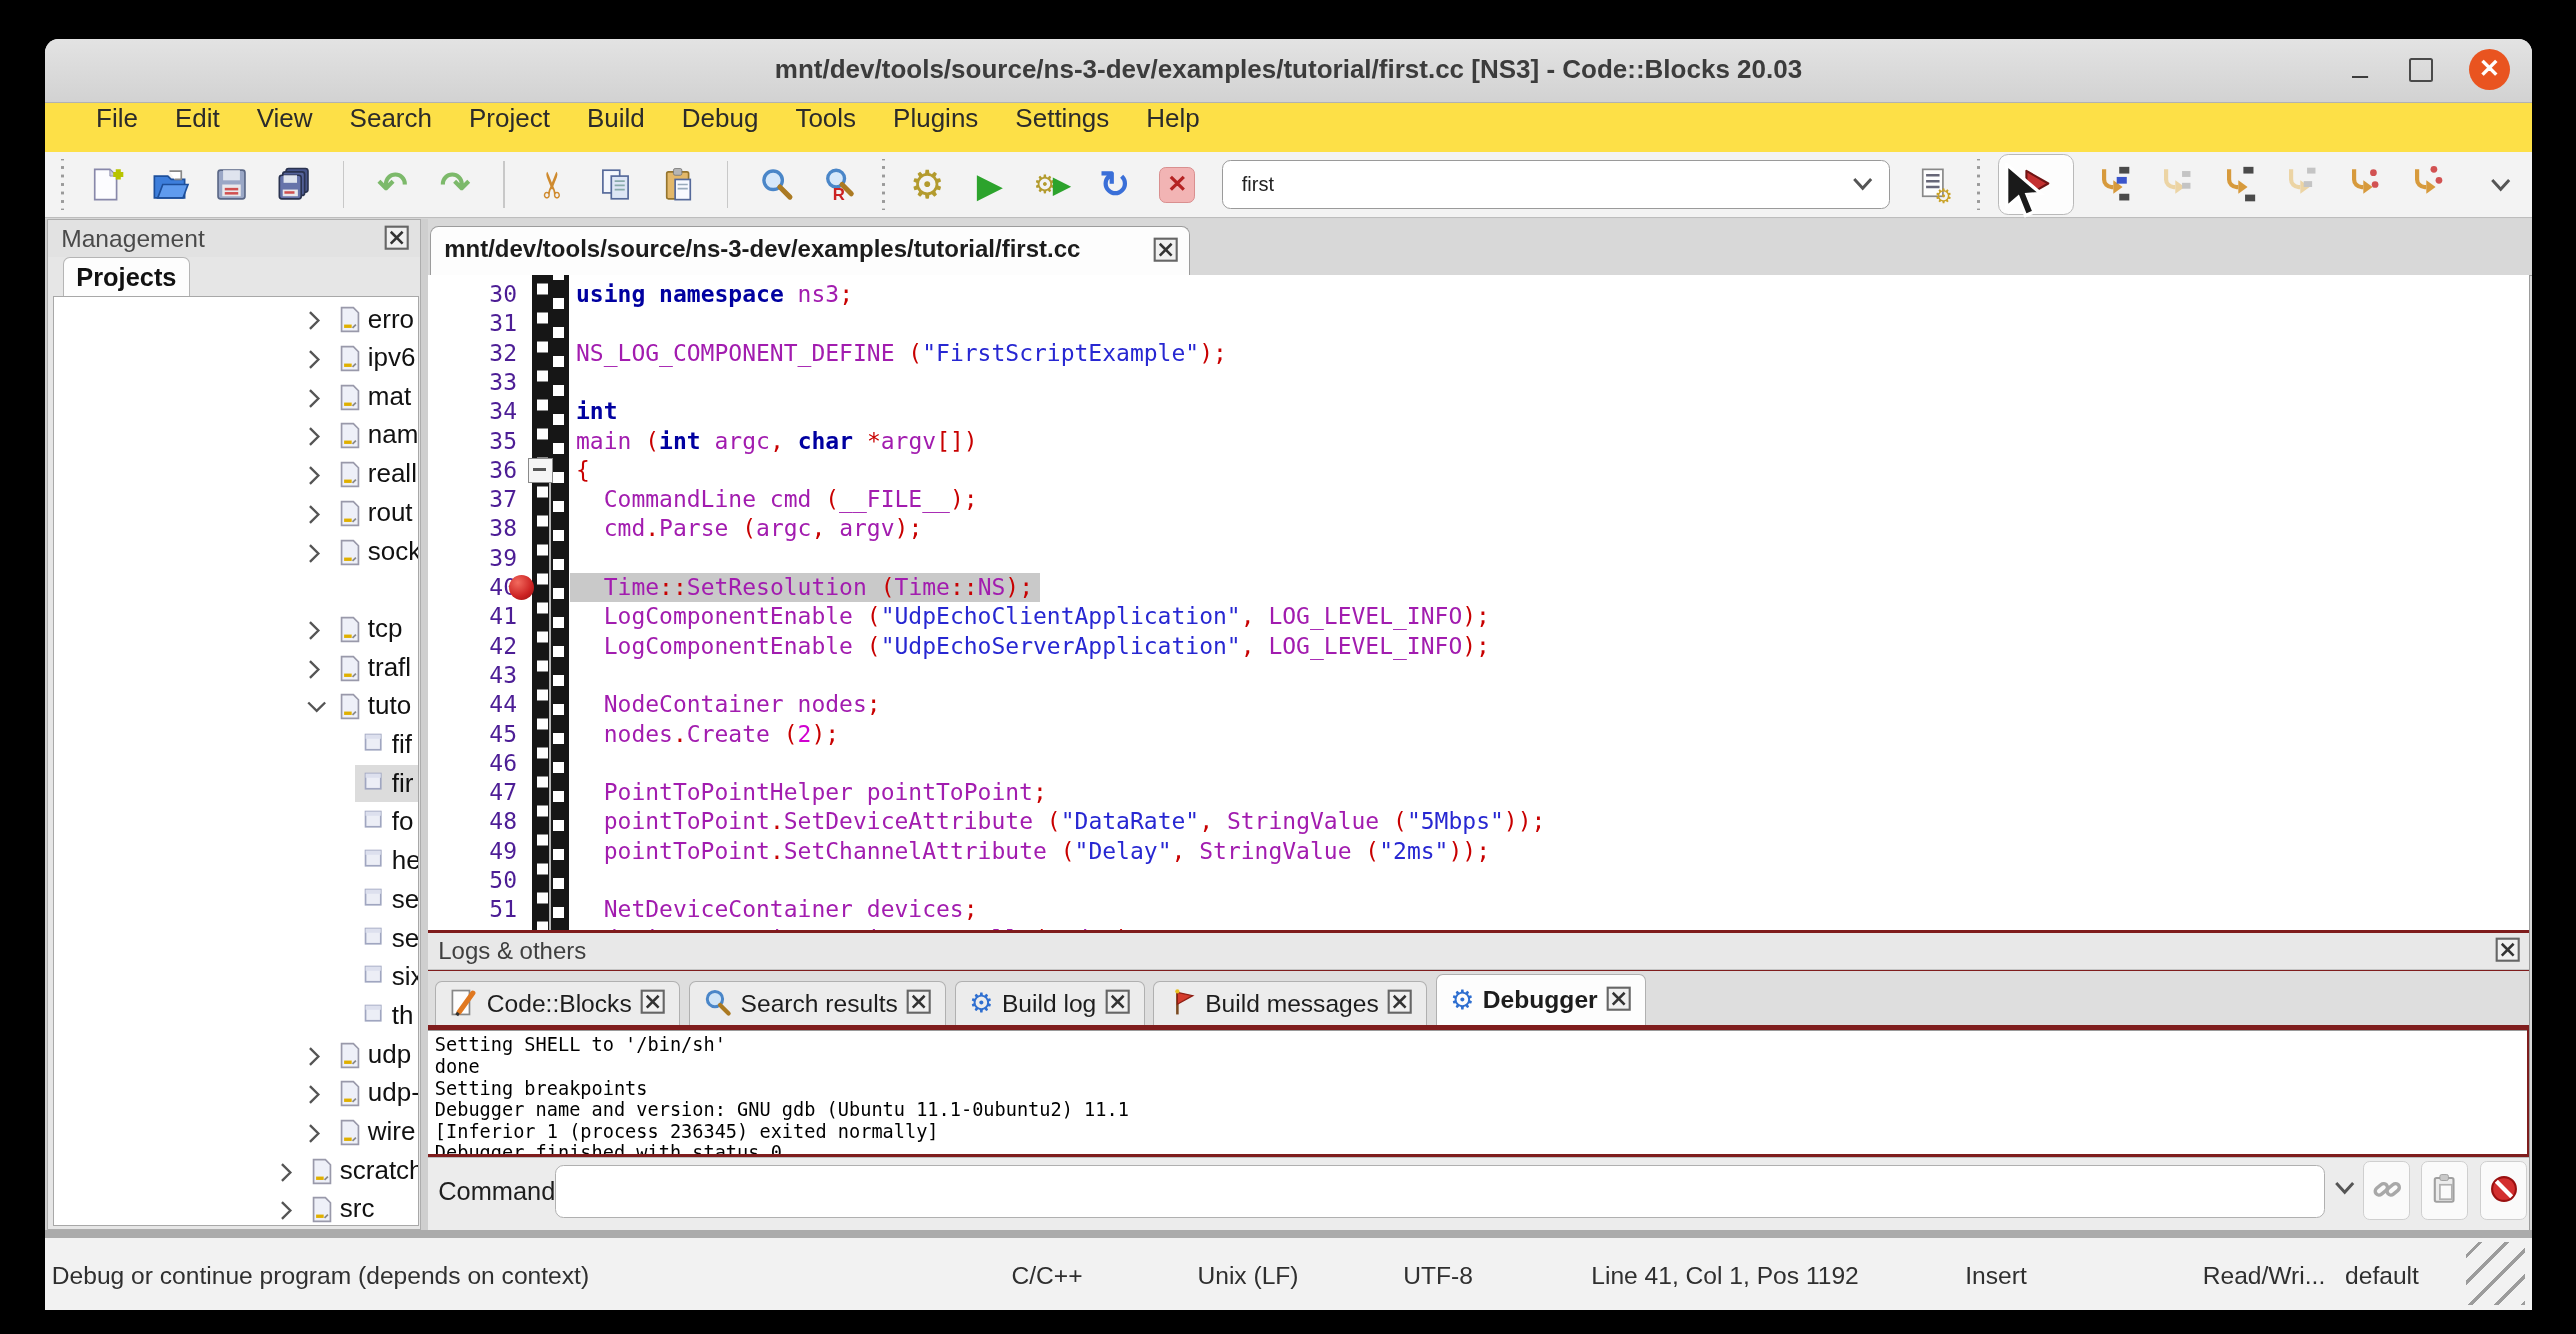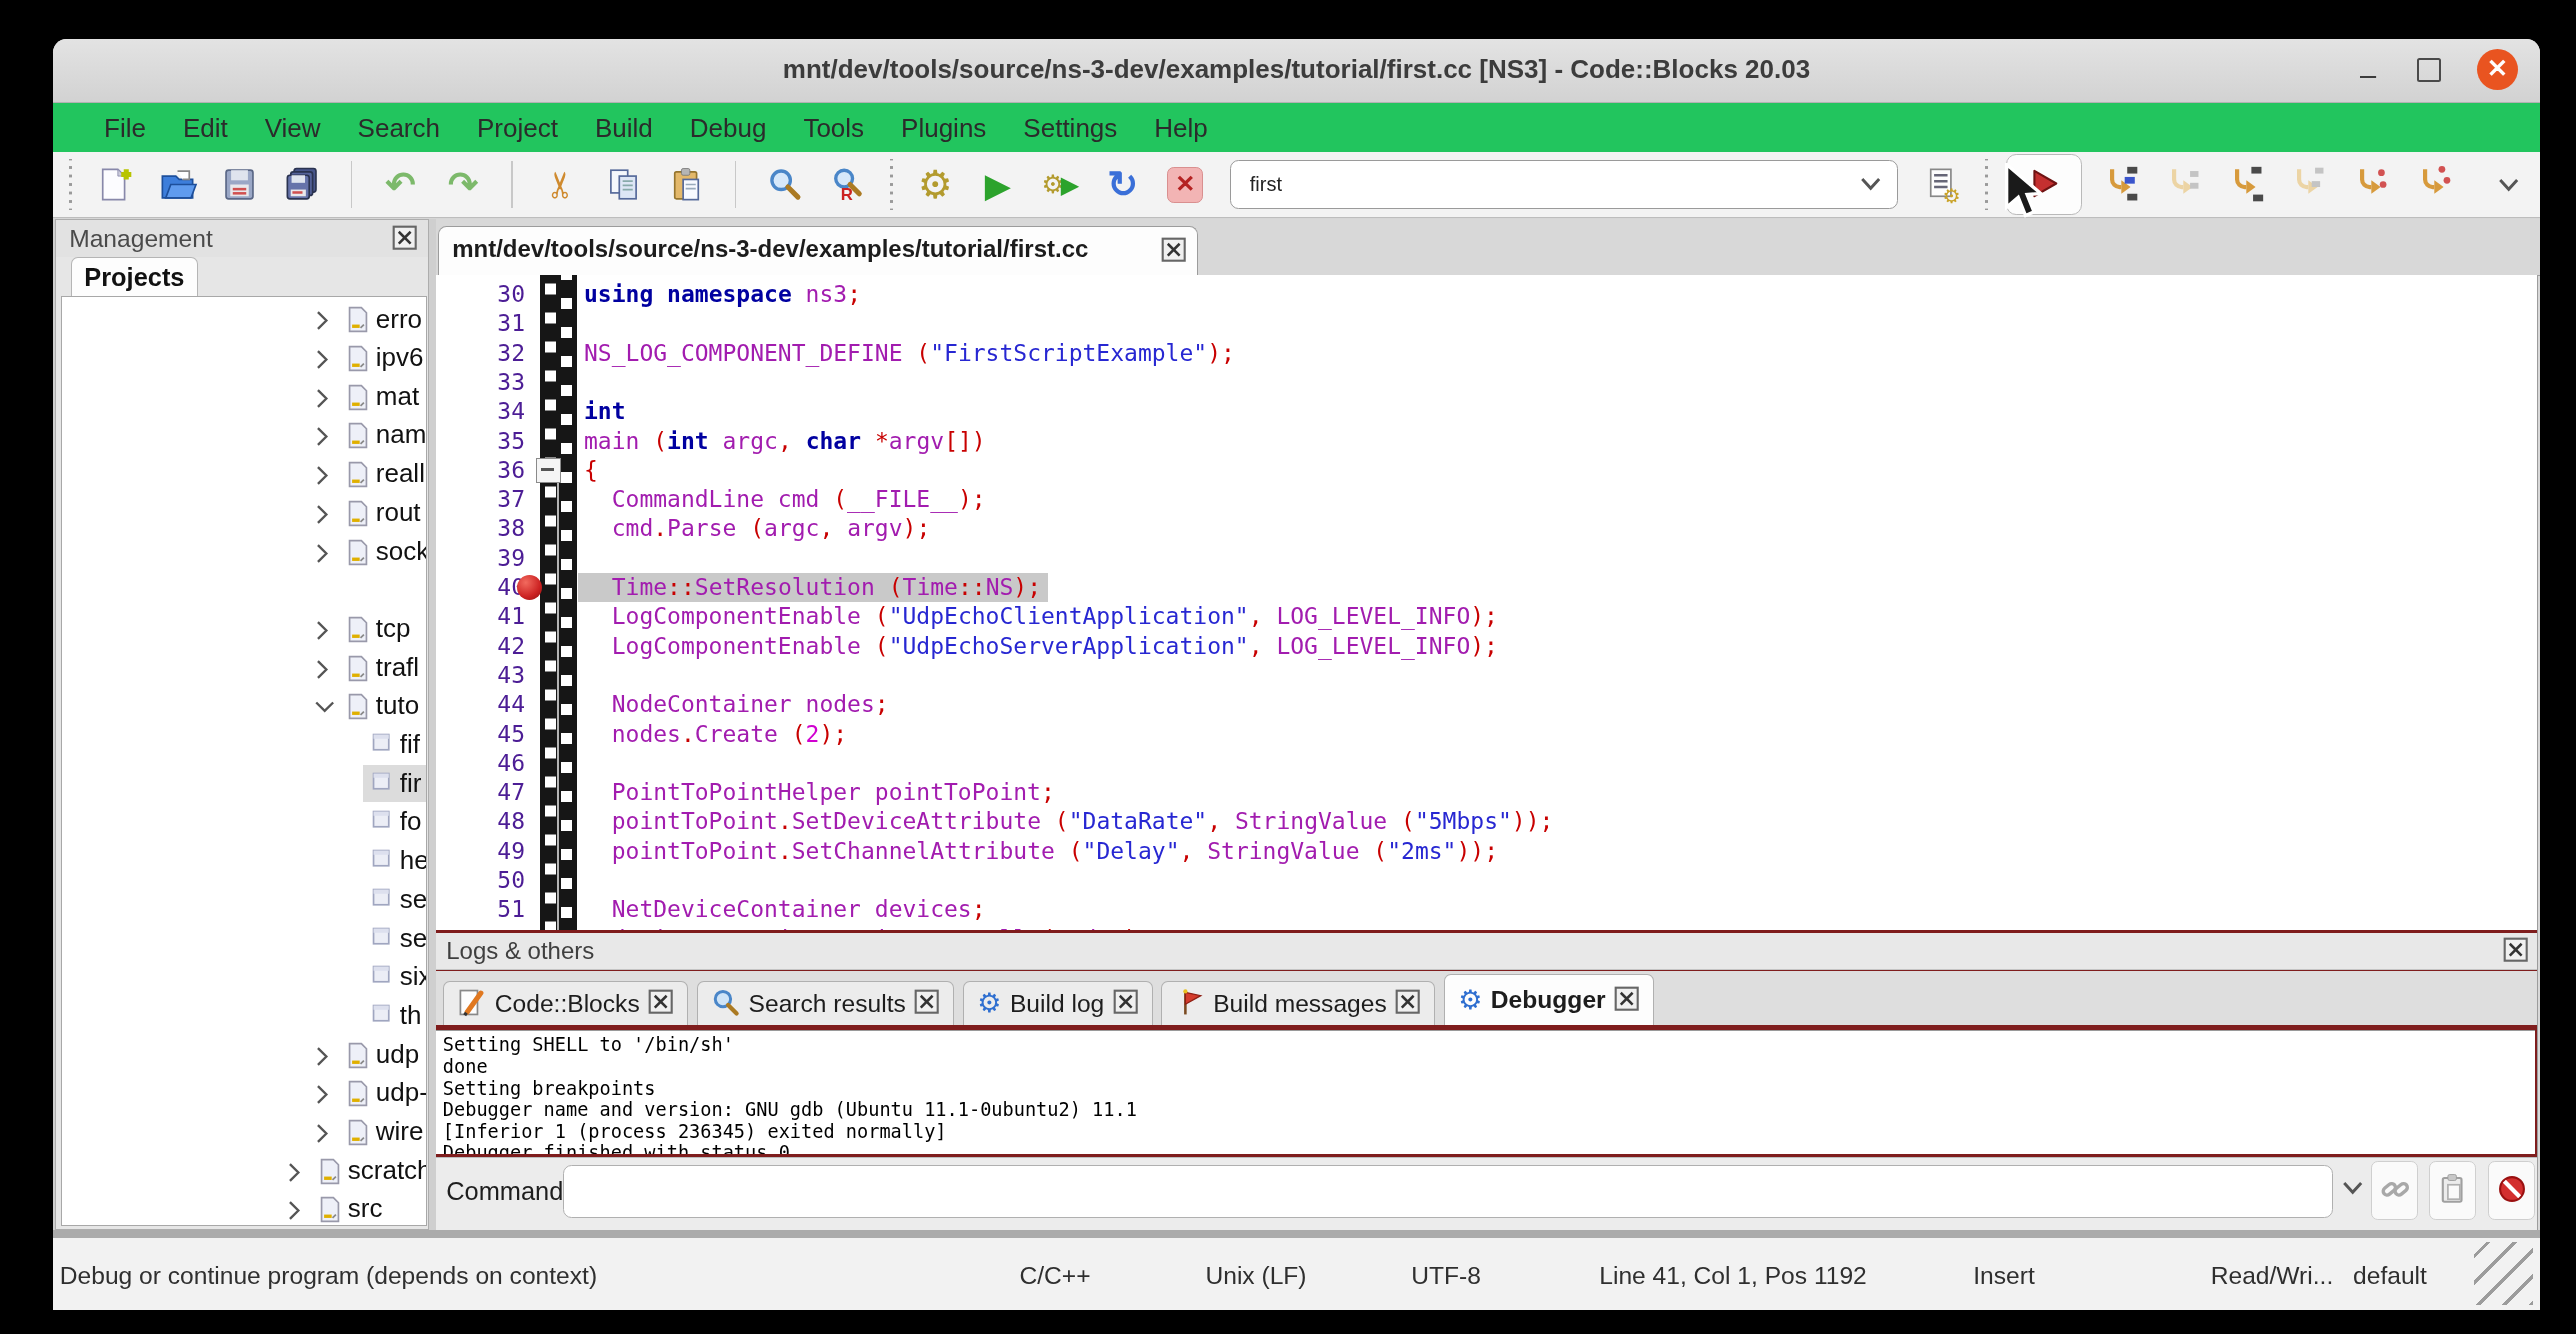--- a/index.html
+++ b/index.html
@@ -1,30 +1,30 @@
 <!DOCTYPE html>
 <html style="font-size:13.5px"><head>
 <meta charset="utf-8">
 <style>
   html,body{margin:0;padding:0;background:#000;width:2576px;height:1335px;overflow:hidden;
     font-family:"Liberation Sans",sans-serif;-webkit-font-smoothing:antialiased;}
   .window{position:absolute;left:45px;top:39px;width:2487px;height:1271px;background:#d6d6d6;
-    border-radius:13.5px 13.5px 0 0;overflow:hidden;margin-left:8px;}
+    border-radius:13.5px 13.5px 0 0;overflow:hidden;}
   
   .titlebar{position:absolute;left:0;top:0;width:100%;height:63px;
     background:linear-gradient(#e3e3e3,#d2d2d2);border-bottom:0.8px solid #b2b2b2;}
   .title{position:absolute;left:0;right:0;top:15.2px;text-align:center;font-size:26px;font-weight:bold;color:#3c3c3c;}
   .winbtns{position:absolute;right:22px;top:10.2px;display:flex;align-items:center;gap:36px;}
   .minbtn{width:25.4px;height:34px;color:#3c3c3c;font-size:29px;line-height:44px;text-align:center;}
   .maxbtn .sq{display:block;width:20.3px;height:20.3px;border:2.5px solid #4a4a4a;border-radius:2.5px;}
   .closebtn{width:41px;height:41px;border-radius:50%;background:#e95420;color:#fff;font-size:25.4px;
     font-weight:bold;text-align:center;line-height:39px;}
   
-  .menubar{position:absolute;left:0;top:64px;width:100%;height:50px;background:#22c55e;
-    display:flex;align-items:center;gap:37px;padding-left:51px;box-sizing:border-box;}
+  .menubar{position:absolute;left:0;top:64px;width:100%;height:50px;background:#fde047;
+    display:flex;align-items:flex-start;gap:37px;padding-left:51px;box-sizing:border-box;}
   .menu-item{font-size:26px;color:#2b2b2b;}
   
   .toolbar{position:absolute;left:0;top:113px;width:100%;height:66px;background:#f3f3f3;
     border-bottom:1.7px solid #bdbdbd;display:flex;align-items:center;padding-left:5.1px;box-sizing:border-box;}
   .grip{width:8.5px;height:51px;margin:0 8.5px;background-image:radial-gradient(circle,#9a9a9a 1.4px,transparent 1.5px);
     background-size:6.8px 8.5px;background-repeat:repeat-y;background-position:center;}
   .tbsep{width:1.7px;height:47px;background:#c8c8c8;margin:0 17px;}
   .tbicon{width:41px;height:47px;display:flex;align-items:center;justify-content:center;margin:0 11px;}
   .tbicon svg{display:block;}
   .glyph{font-size:36px;line-height:1;}

